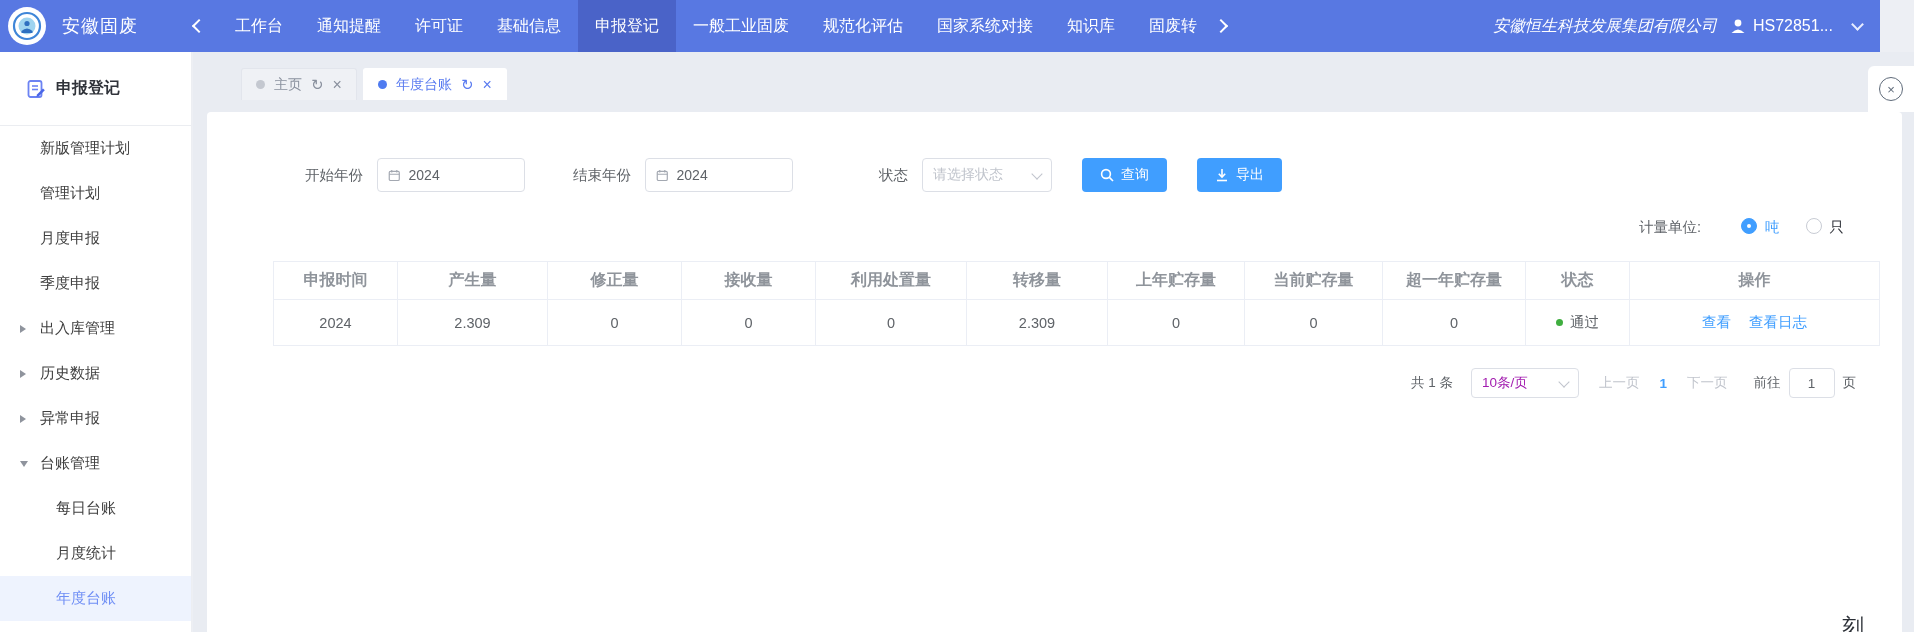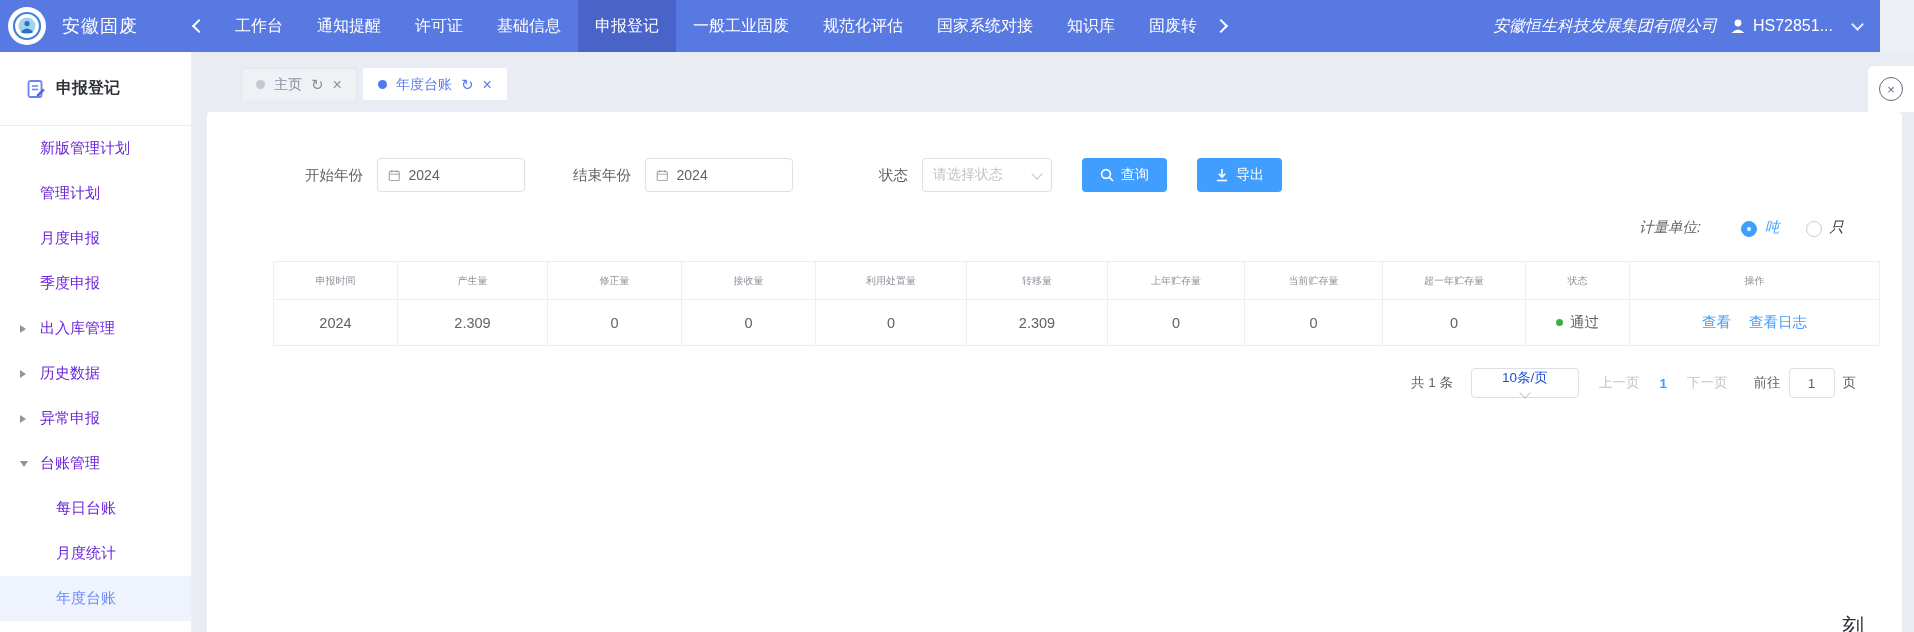--- a/index.html
+++ b/index.html
@@ -26,21 +26,21 @@
   .chev-down { width:9px; height:9px; border-left:2px solid #e8edff; border-bottom:2px solid #e8edff;
     transform:rotate(-45deg); margin-left:20px; margin-top:-4px; }
 
   
   .sidebar { position:absolute; left:0; top:52px; width:192px; bottom:0; background:#fff;
     border-right:1px solid #eceef2; z-index:5; }
   .side-head { height:74px; display:flex; align-items:center; padding-left:26px;
     border-bottom:1px solid #ebedf1; }
   .side-title { font-size:16px; font-weight:bold; color:#30333a; margin-left:10px; }
   .side-item { height:45px; display:flex; align-items:center; padding-left:40px;
-    font-size:15px; color:#6d28d9; cursor:pointer; position:relative; }
+    font-size:15px; color:#404040; cursor:pointer; position:relative; }
   .side-item .tri { position:absolute; left:20px; }
   .tri-right { width:0; height:0; border-left:6px solid #8f949d;
     border-top:4px solid transparent; border-bottom:4px solid transparent; }
   .tri-down { width:0; height:0; border-top:6px solid #8f949d;
     border-left:4px solid transparent; border-right:4px solid transparent; }
   .side-item.child { padding-left:56px; }
   .side-item.active { background:#eef3fe; color:#6f8ef5; }
 
   
   .content { position:absolute; left:193px; top:52px; right:0; bottom:0; background:#e9ecf2; }
@@ -71,47 +71,47 @@
     margin-left:8px; font-family:inherit; }
   .sel { width:130px; height:34px; border:1px solid #dcdfe6; border-radius:4px;
     display:flex; align-items:center; justify-content:space-between; padding:0 10px;
     font-size:14px; color:#c0c4cc; cursor:pointer; }
   .g2 { margin-left:48px; } .g3 { margin-left:86px; }
   .btn { height:34px; padding:0 18px; margin-left:30px; background:#409eff; color:#fff;
     border:none; border-radius:4px; font-size:14px; display:flex; align-items:center; gap:7px;
     cursor:pointer; font-family:inherit; }
 
   
-  .unit-row { display:flex; justify-content:flex-end; align-items:flex-end;
-    margin:26px 58px 0 0; font-size:14.5px; color:#30333a;font-style:italic; }
+  .unit-row { display:flex; justify-content:flex-end; align-items:flex-start;
+    margin:26px 58px 0 0; font-size:14.5px; color:#30333a; }
   .unit-label { color:#5f6368; margin-right:14px; }
   .radio { width:16px; height:16px; border-radius:50%; background:#fff;
     border:1px solid #c8ccd4; margin:0 8px 0 26px; position:relative; cursor:pointer; flex:none; }
   .radio.checked { background:#409eff; border-color:#409eff; }
   .radio.checked::after { content:""; position:absolute; left:5px; top:5px; width:4px; height:4px;
     border-radius:50%; background:#fff; }
   .radio-label.on { color:#409eff; }
 
   
   .tbl-wrap { margin:24px 24px 0 66px; }
   table { width:100%; border-collapse:collapse; table-layout:fixed; }
   th,td { border:1px solid #ebeef5; text-align:center; }
-  th { height:38px; font-size:10px; color:#8f949b; font-weight:normal; }
+  th { height:38px; font-size:16px; color:#8f949b; font-weight:bold; }
   td { height:46px; font-size:14.5px; color:#5f6368; }
   .status-cell { display:flex; align-items:center; justify-content:center; gap:7px; }
   .gdot { width:7px; height:7px; border-radius:50%; background:#3fae3f; }
   .lnk { color:#409eff; cursor:pointer; text-decoration:none; }
   .lnk + .lnk { margin-left:14px; }
 
   
   .pager { display:flex; justify-content:flex-end; align-items:center;
     margin:22px 46px 0 0; font-size:13.5px; color:#5f6368;padding-left:44px; }
   .psel { width:108px; height:30px; border:1px solid #dcdfe6; border-radius:4px;
     display:flex; align-items:center; justify-content:space-between; padding:0 10px;
-    margin-left:18px; color:#1d4ed8; cursor:pointer;flex-direction:column; }
+    margin-left:18px; color:#a21caf; cursor:pointer; }
   .pbtn { margin-left:20px; color:#c0c4cc; cursor:default; }
   .pnum { margin-left:20px; color:#409eff; font-weight:bold; cursor:pointer; }
   .goto { margin-left:26px; }
   .goto-input { width:46px; height:30px; border:1px solid #dcdfe6; border-radius:4px;
     text-align:center; font-size:13.5px; color:#5f6368; margin:0 8px; outline:none; font-family:inherit; }
   .chev { width:8px; height:8px; border-left:1.5px solid #c0c4cc; border-bottom:1.5px solid #c0c4cc;
     transform:rotate(-45deg); margin-top:-3px; }
 
   .corner-glyph { position:absolute; left:1842px; top:612px; font-size:22px; color:#2b2f36; z-index:20; }
 </style>

